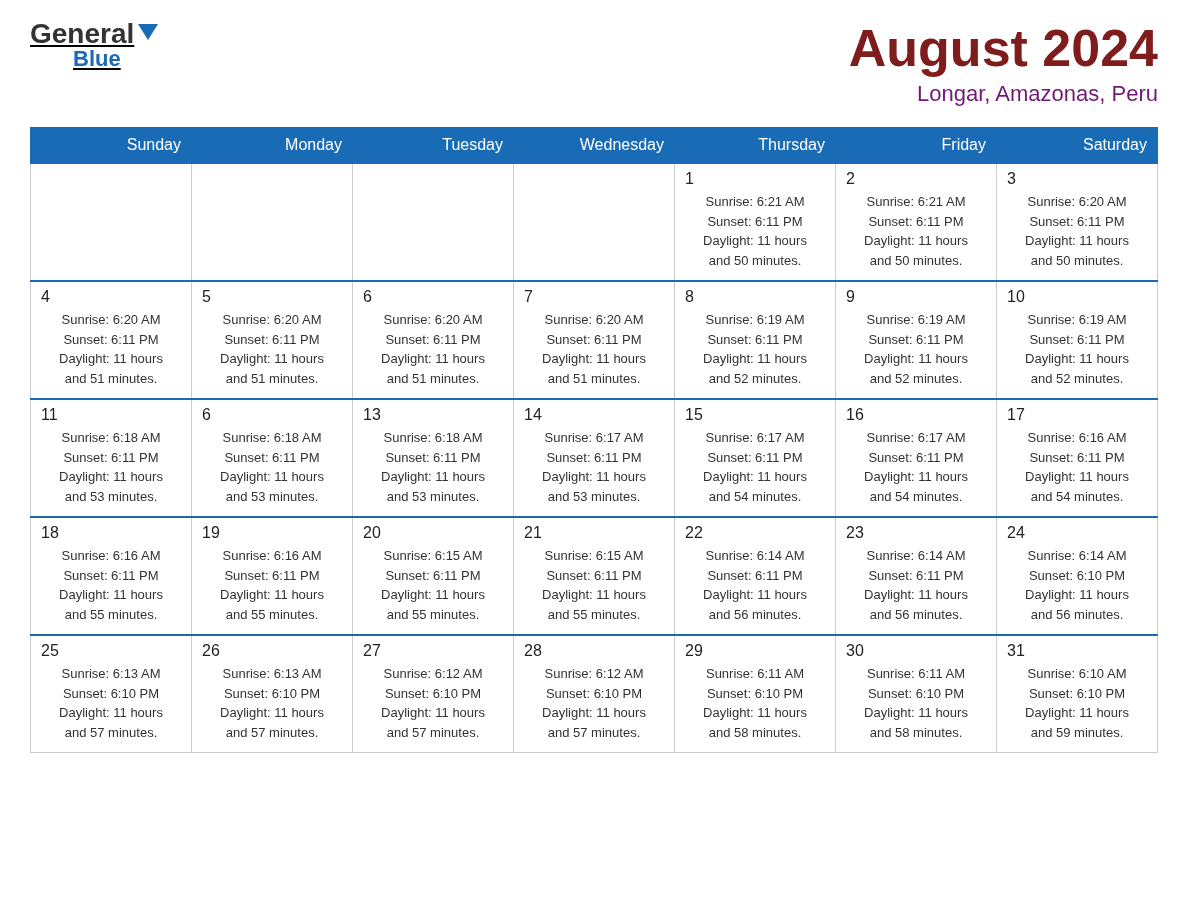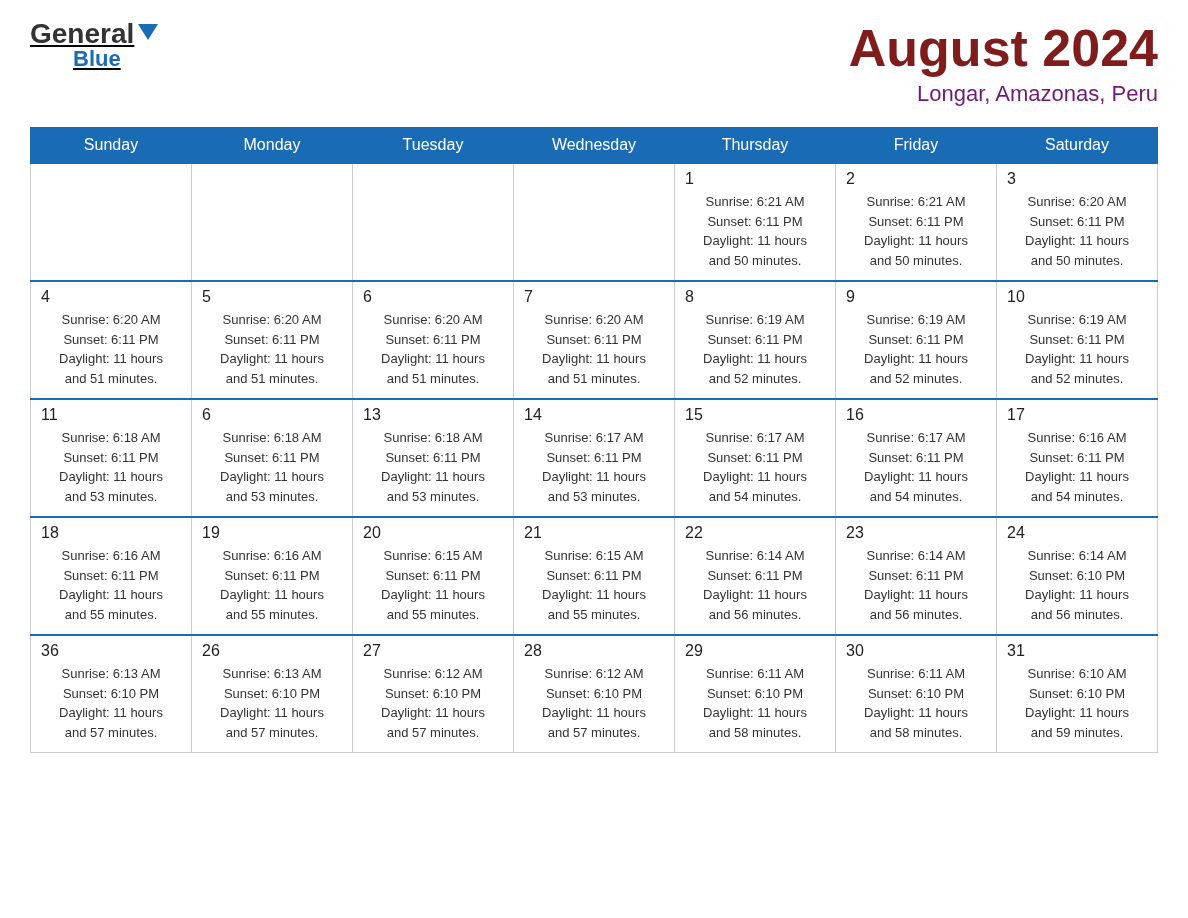--- a/index.html
+++ b/index.html
@@ -65,21 +65,21 @@
       width: 100%;
       border-collapse: collapse;
       border: 1px solid #aaa;
     }
     .calendar th {
       background-color: #1a6bb5;
       color: #fff;
       font-size: 16px;
       font-weight: normal;
       padding: 8px 10px;
-      text-align: center;
+      text-align: right;
       border: 1px solid #1a6bb5;
     }
     .calendar td {
       width: 14.28%;
       vertical-align: top;
       padding: 6px 10px 10px 10px;
       border: 1px solid #ccc;
       font-size: 13px;
       color: #222;
       min-height: 100px;
@@ -237,21 +237,21 @@
           <span class="day-num">23</span>
           <div class="day-info">Sunrise: 6:14 AM<br>Sunset: 6:11 PM<br>Daylight: 11 hours<br>and 56 minutes.</div>
         </td>
         <td>
           <span class="day-num">24</span>
           <div class="day-info">Sunrise: 6:14 AM<br>Sunset: 6:10 PM<br>Daylight: 11 hours<br>and 56 minutes.</div>
         </td>
       </tr>
       <tr class="week-row">
         <td>
-          <span class="day-num">36</span>
+          <span class="day-num">25</span>
           <div class="day-info">Sunrise: 6:13 AM<br>Sunset: 6:10 PM<br>Daylight: 11 hours<br>and 57 minutes.</div>
         </td>
         <td>
           <span class="day-num">26</span>
           <div class="day-info">Sunrise: 6:13 AM<br>Sunset: 6:10 PM<br>Daylight: 11 hours<br>and 57 minutes.</div>
         </td>
         <td>
           <span class="day-num">27</span>
           <div class="day-info">Sunrise: 6:12 AM<br>Sunset: 6:10 PM<br>Daylight: 11 hours<br>and 57 minutes.</div>
         </td>

